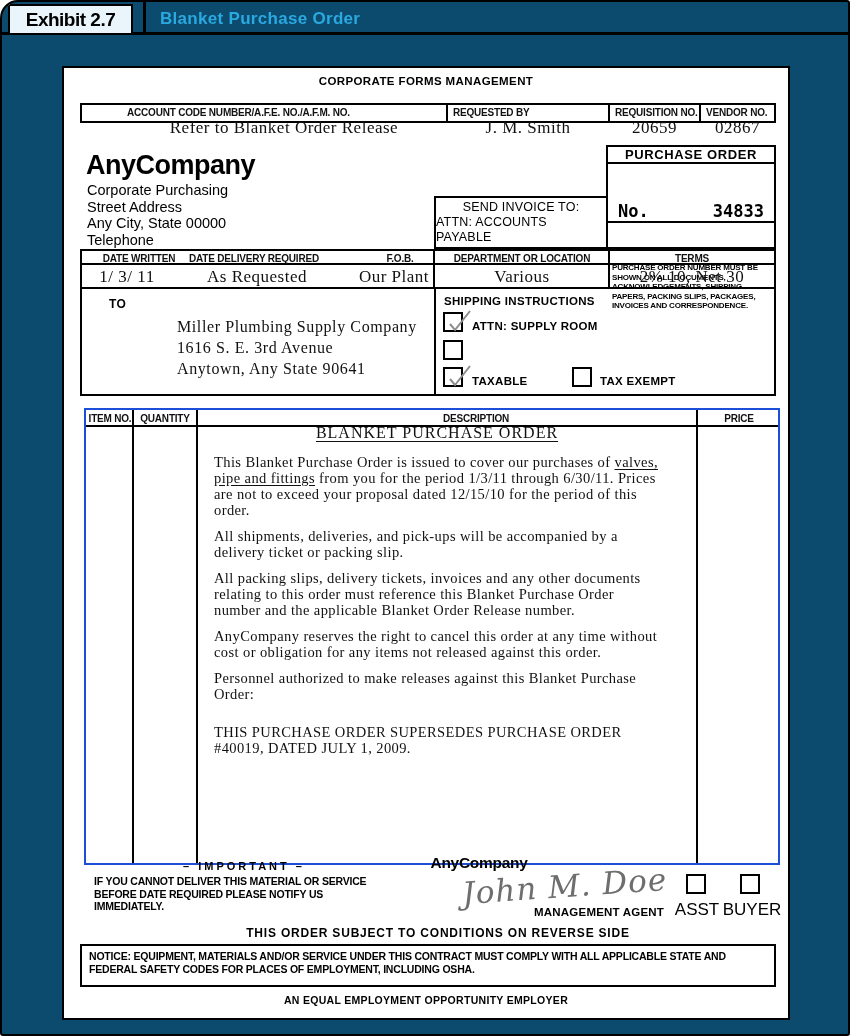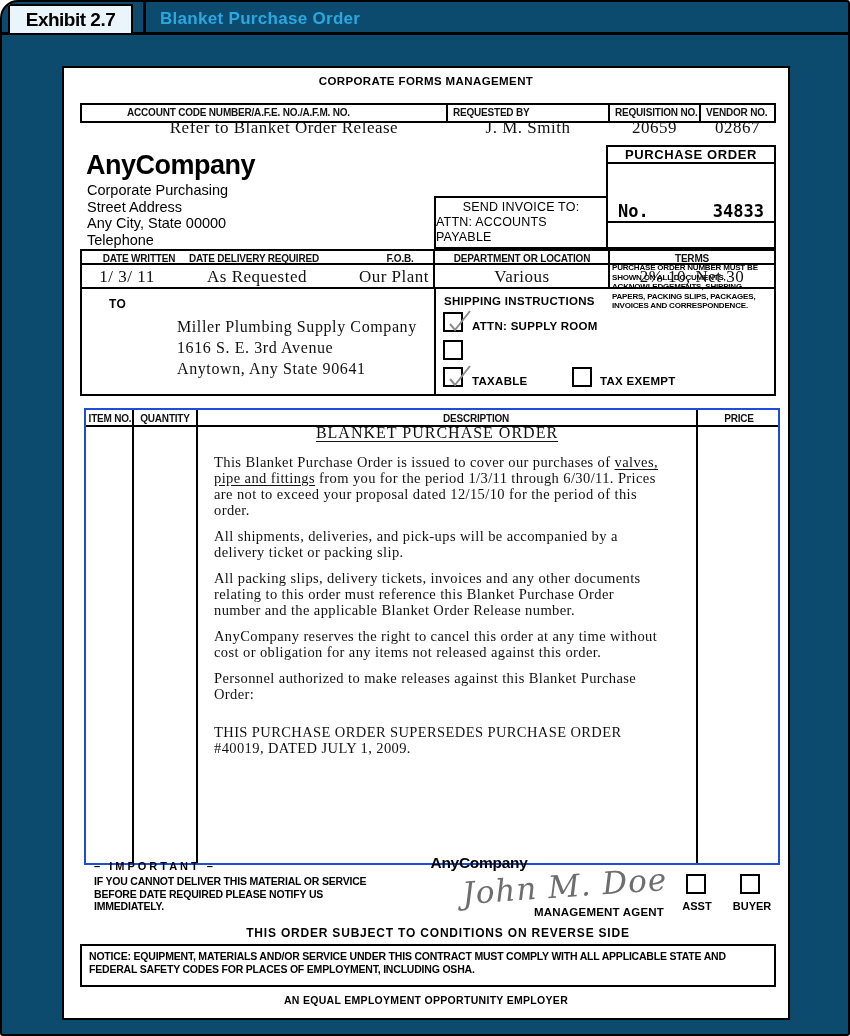--- a/index.html
+++ b/index.html
@@ -70,26 +70,26 @@
   .item-hdr { position:absolute; left:0; top:0; width:100%; height:17px; border-bottom:2px solid #000; }
   .item-hdr .lbl { position:absolute; top:3px; transform:translateX(-50%); white-space:nowrap; }
   .vline { position:absolute; top:0; width:2px; height:100%; background:#000; }
   .desc-block { position:absolute; left:128px; top:14px; width:446px; }
   .desc-title { text-align:center; font-size:16px; letter-spacing:1px; text-decoration:underline; text-underline-offset:3px; margin-bottom:12px; }
   .desc-block p { font-size:14.5px; line-height:16px; letter-spacing:0.4px; margin-bottom:10px; }
   .desc-block .sup { margin-top:22px; }
   .u { text-decoration:underline; text-underline-offset:2px; }
   
   .imp-block { left:30px; top:792px; width:300px; }
-  .imp-title { text-align:left; font-size:11px; font-weight:bold; letter-spacing:3px; margin-bottom:3px; }
+  .imp-title { text-align:center; font-size:11px; font-weight:bold; letter-spacing:3px; margin-bottom:3px; }
   .imp-line { font-size:10.5px; font-weight:bold; letter-spacing:-0.2px; line-height:12.5px; }
   .sign-company { left:300px; top:786px; width:230px; text-align:center; font-size:15.5px; font-weight:bold; letter-spacing:-0.3px; }
   .signature { left:398px; top:800px; font-family:"DejaVu Serif", serif; font-style:italic; font-size:31px; color:#6e6e6e; transform:rotate(-4deg); letter-spacing:1px; white-space:nowrap; }
   .purch-agent { left:455px; top:838px; width:145px; text-align:right; font-size:11.5px; font-weight:bold; letter-spacing:0.2px; }
-  .sq-lbl { position:absolute; font-size:11px; font-weight:bold; transform:translateX(-50%); }
+  .sq-lbl { position:absolute; font-size:17px; font-weight:normal; transform:translateX(-50%); }
   .conditions { left:12px; top:858px; width:100%; text-align:center; font-size:12px; font-weight:bold; letter-spacing:0.8px; }
   .notice-box { left:16px; top:876px; width:696px; height:43px; border:2px solid #000; padding:4px 7px; font-size:10.5px; font-weight:bold; letter-spacing:-0.2px; line-height:13px; }
   .notice-box .reg { font-weight:normal; font-weight:600; }
   .eeo { left:0; top:926px; width:100%; text-align:center; font-size:10.5px; font-weight:bold; letter-spacing:0.3px; }
 </style>
 </head>
 <body>
 
 <div class="page">
 

